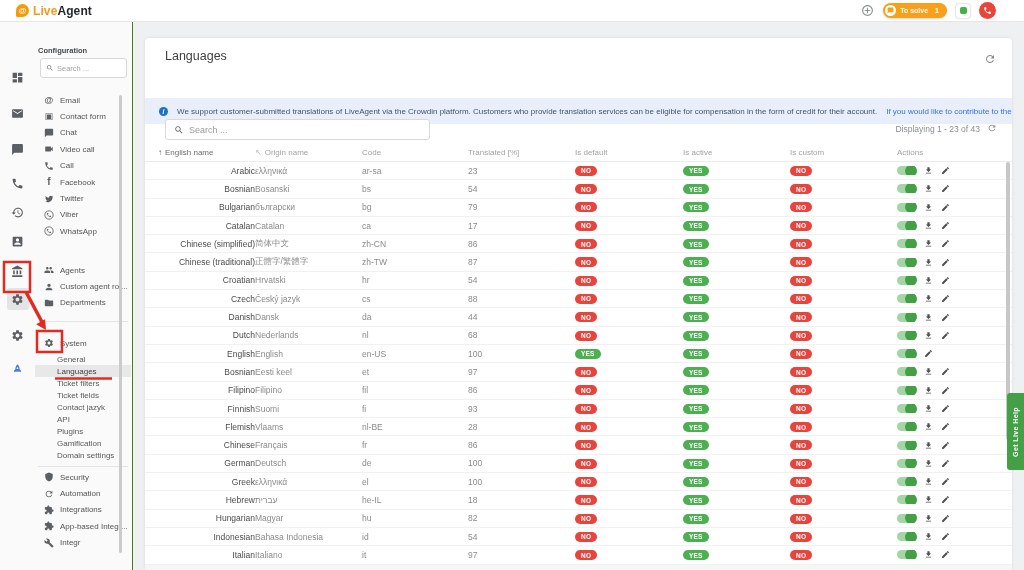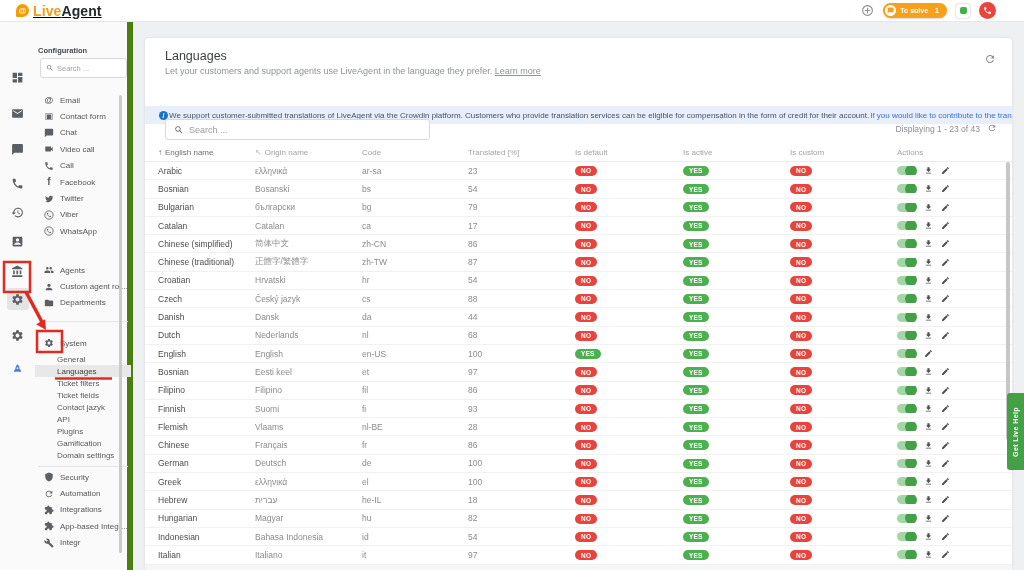--- a/index.html
+++ b/index.html
@@ -8,21 +8,21 @@
 
   .ic { display:inline-grid; place-items:center; line-height:1; }
   .ic svg { width:10px; height:10px; fill:currentColor; }
 
   
   .topbar { position:absolute; left:0; top:0; width:1024px; height:22px; background:#fff;
             border-bottom:1px solid #e6e6e6; display:flex; align-items:center; z-index:5; }
   .logo { display:flex; align-items:center; gap:4px; margin-left:16px; }
   .logo-mark { width:13px; height:13px; border-radius:50% 50% 50% 12%; background:#f79b04; color:#fff;
                font-size:8px; font-weight:bold; display:grid; place-items:center; }
-  .brand { font-size:14px; font-weight:bold; letter-spacing:.1px;text-decoration:underline; }
+  .brand { font-size:12px; font-weight:bold; letter-spacing:.1px; }
   .brand .live { color:#f39a1f; } .brand .agent { color:#26282b; }
   .topbar-right { margin-left:auto; display:flex; align-items:center; gap:9px; padding-right:28px; }
   .plus-btn { color:#8e9297; } .plus-btn svg { width:13px; height:13px; }
   .tosolve { height:15px; background:#f9a01b; border-radius:9px; display:flex; align-items:center;
              gap:4px; padding:0 8px 0 2px; cursor:pointer; box-shadow:0 1px 2px rgba(0,0,0,.15); }
   .tosolve .bub { width:11px; height:11px; background:#fff; border-radius:50%; display:grid; place-items:center; color:#f9a01b; }
   .tosolve .bub svg { width:7px; height:7px; }
   .tosolve .lbl { color:#fff; font-size:7px; font-weight:bold; }
   .tosolve .cnt { color:#fff; font-size:7px; font-weight:bold; margin-left:3px; }
   .chatstat { width:14px; height:14px; background:#fff; border-radius:3px; box-shadow:0 0 2px rgba(0,0,0,.35);
@@ -34,21 +34,21 @@
   
   .rail { position:absolute; left:0; top:22px; width:35px; bottom:0; background:#fafafa; z-index:3; }
   .ritem { position:absolute; left:50%; transform:translateX(-50%); width:22px; height:22px;
            display:grid; place-items:center; color:#5b5f63; cursor:pointer; }
   .ritem .ic svg { width:13px; height:13px; }
   .ritem.active { background:#e4e4e4; border-radius:3px; }
   .ritem.rocket { color:#4b7fd6; }
 
   
   .sidebar { position:absolute; left:35px; top:22px; width:98px; bottom:0; background:#fafafa;
-             border-right:6px solid #4d7c0f; z-index:3; }
+             border-right:1px solid #4d7c0f; z-index:3; }
   .sb-title { position:absolute; left:3px; top:24px; font-size:7.5px; font-weight:bold; color:#44474a; }
   .sb-search { position:absolute; left:5px; top:36px; width:87px; height:20px; background:#fff;
                border:1px solid #d8d8d8; border-radius:3px; display:flex; align-items:center; gap:3px; padding:0 5px; }
   .sb-search .ic { color:#7a7a7a; } .sb-search .ic svg { width:8px; height:8px; }
   .sb-search input { border:0; outline:0; width:58px; font-size:7.5px; color:#555; background:transparent;
                      font-family:"Liberation Sans", sans-serif; }
   .sb-search input::placeholder { color:#a3a3a3; }
   .nav { position:absolute; left:0; width:96px; }
   .nav-item { height:16.4px; display:flex; align-items:center; gap:6px; padding-left:9px; cursor:pointer; }
   .nav-item .ic { width:10px; color:#5c5f63; }
@@ -65,22 +65,22 @@
 
   
   .card { position:absolute; left:145px; top:38px; width:867px; bottom:0; background:#fff;
           border-radius:4px 4px 0 0; box-shadow:0 0 3px rgba(0,0,0,.10); z-index:2; overflow:hidden; }
   .card-title { position:absolute; left:20px; top:11px; font-size:12.5px; font-weight:500; color:#3d3f41; }
   .card-sub { position:absolute; left:20px; top:28px; font-size:9px; color:#8f9296; }
   .card-sub a { color:#8f9296; text-decoration:underline; cursor:pointer; }
   .refresh-top { position:absolute; right:16px; top:15px; color:#8a8a8a; cursor:pointer; }
   .refresh-top svg { width:12px; height:12px; }
 
-  .banner { position:absolute; left:0; top:60px; width:100%; height:18px; background:#e8effa;
-            display:flex; align-items:center; gap:1px; padding:0 14px;margin-top:8px; }
+  .banner { position:absolute; left:0; top:60px; width:100%; height:26px; background:#e8effa;
+            display:flex; align-items:center; gap:9px; padding:0 14px; }
   .info-dot { width:9px; height:9px; border-radius:50%; background:#1a73c7; color:#fff; font-size:6.5px;
               font-weight:bold; display:grid; place-items:center; flex:0 0 auto; font-style:italic; }
   .banner-text { font-size:8px; color:#40526b; white-space:nowrap; }
   .banner-link { font-size:8px; color:#3d6ed6; white-space:nowrap; cursor:pointer; }
 
   .tbl-search { position:absolute; left:20px; top:81px; width:265px; height:21px; border:1px solid #d9d9d9;
                 border-radius:3px; display:flex; align-items:center; gap:5px; padding:0 8px; background:#fff; }
   .tbl-search .ic { color:#666; } .tbl-search .ic svg { width:10px; height:10px; }
   .tbl-search input { border:0; outline:0; flex:1; font-size:9px; color:#555; font-family:"Liberation Sans", sans-serif; }
   .tbl-search input::placeholder { color:#9c9c9c; }
@@ -91,21 +91,21 @@
   .grid8 { display:grid; grid-template-columns:97px 107px 106px 107px 108px 107px 107px 1fr;
            padding-left:13px; align-items:center; }
   .thead { position:absolute; left:0; top:106px; width:100%; height:18px; border-bottom:1px solid #ebebeb; }
   .th { font-size:8px; color:#a3a3a3; display:flex; align-items:center; gap:3px; white-space:nowrap; }
   .th .sort { font-size:8px; color:#bdbdbd; }
   .th.th-active { color:#6e6e6e; } .th.th-active .sort { color:#5f5f5f; }
 
   .rows { position:absolute; left:0; top:124px; width:100%; bottom:0; overflow:hidden; }
   .tr { height:18.3px; border-bottom:1px solid #f1f1f1; }
   .td { font-size:8.5px; color:#8b8b8b; white-space:nowrap; overflow:hidden; }
-  .td.name { color:#4c4c4c; }
+  .td.name { color:#4c4c4c;text-align:right; }
   .pill { display:inline-block; min-width:13px; text-align:center; padding:1.5px 6px; border-radius:7px;
           font-size:6.5px; font-weight:bold; color:#fff; letter-spacing:.2px; }
   .pill.red { background:#e6443c; } .pill.green { background:#4caf50; }
   .td.actions { display:flex; align-items:center; gap:8px; }
   .toggle { width:19px; height:9px; background:#a3d6a5; border-radius:5px; position:relative;
             display:inline-block; cursor:pointer; }
   .toggle .knob { position:absolute; right:-1px; top:-1.5px; width:12px; height:12px; border-radius:50%; background:#43a047; }
   .act { color:#4f4f4f; cursor:pointer; display:inline-grid; place-items:center; }
   .act svg { width:9px; height:9px; fill:#4f4f4f; }
   .partial { height:8px; background:#f5f6f7; }
@@ -396,24 +396,20 @@
           </svg>
         </span>
         <span class="nav-label">Integr</span>
       </div>
     </div>
   <div class="sb-scroll"></div>
 </div>
 
 <div class="card">
   <div class="card-title">Languages</div>
-  <div class="card-sub">
-    <span>Let your customers and support agents use LiveAgent in the language they prefer.</span>
-    <a>Learn more</a>
-  </div>
   <span class="ic refresh-top">
     <svg viewBox="0 0 24 24">
         <path d="M17.65 6.35C16.2 4.9 14.21 4 12 4c-4.42 0-7.99 3.58-7.99 8s3.57 8 7.99 8c3.73 0 6.84-2.55 7.73-6h-2.08c-.82 2.33-3.04 4-5.65 4-3.31 0-6-2.69-6-6s2.69-6 6-6c1.66 0 3.14.69 4.22 1.78L13 11h7V4l-2.35 2.35z"></path>
       </svg>
   </span>
 
   <div class="banner">
     <span class="info-dot">i</span>
     <span class="banner-text">We support customer-submitted translations of LiveAgent via the Crowdin platform. Customers who provide translation services can be eligible for compensation in the form of credit for their account.</span>
     <span class="banner-link">If you would like to contribute to the translation, learn more here.</span>

